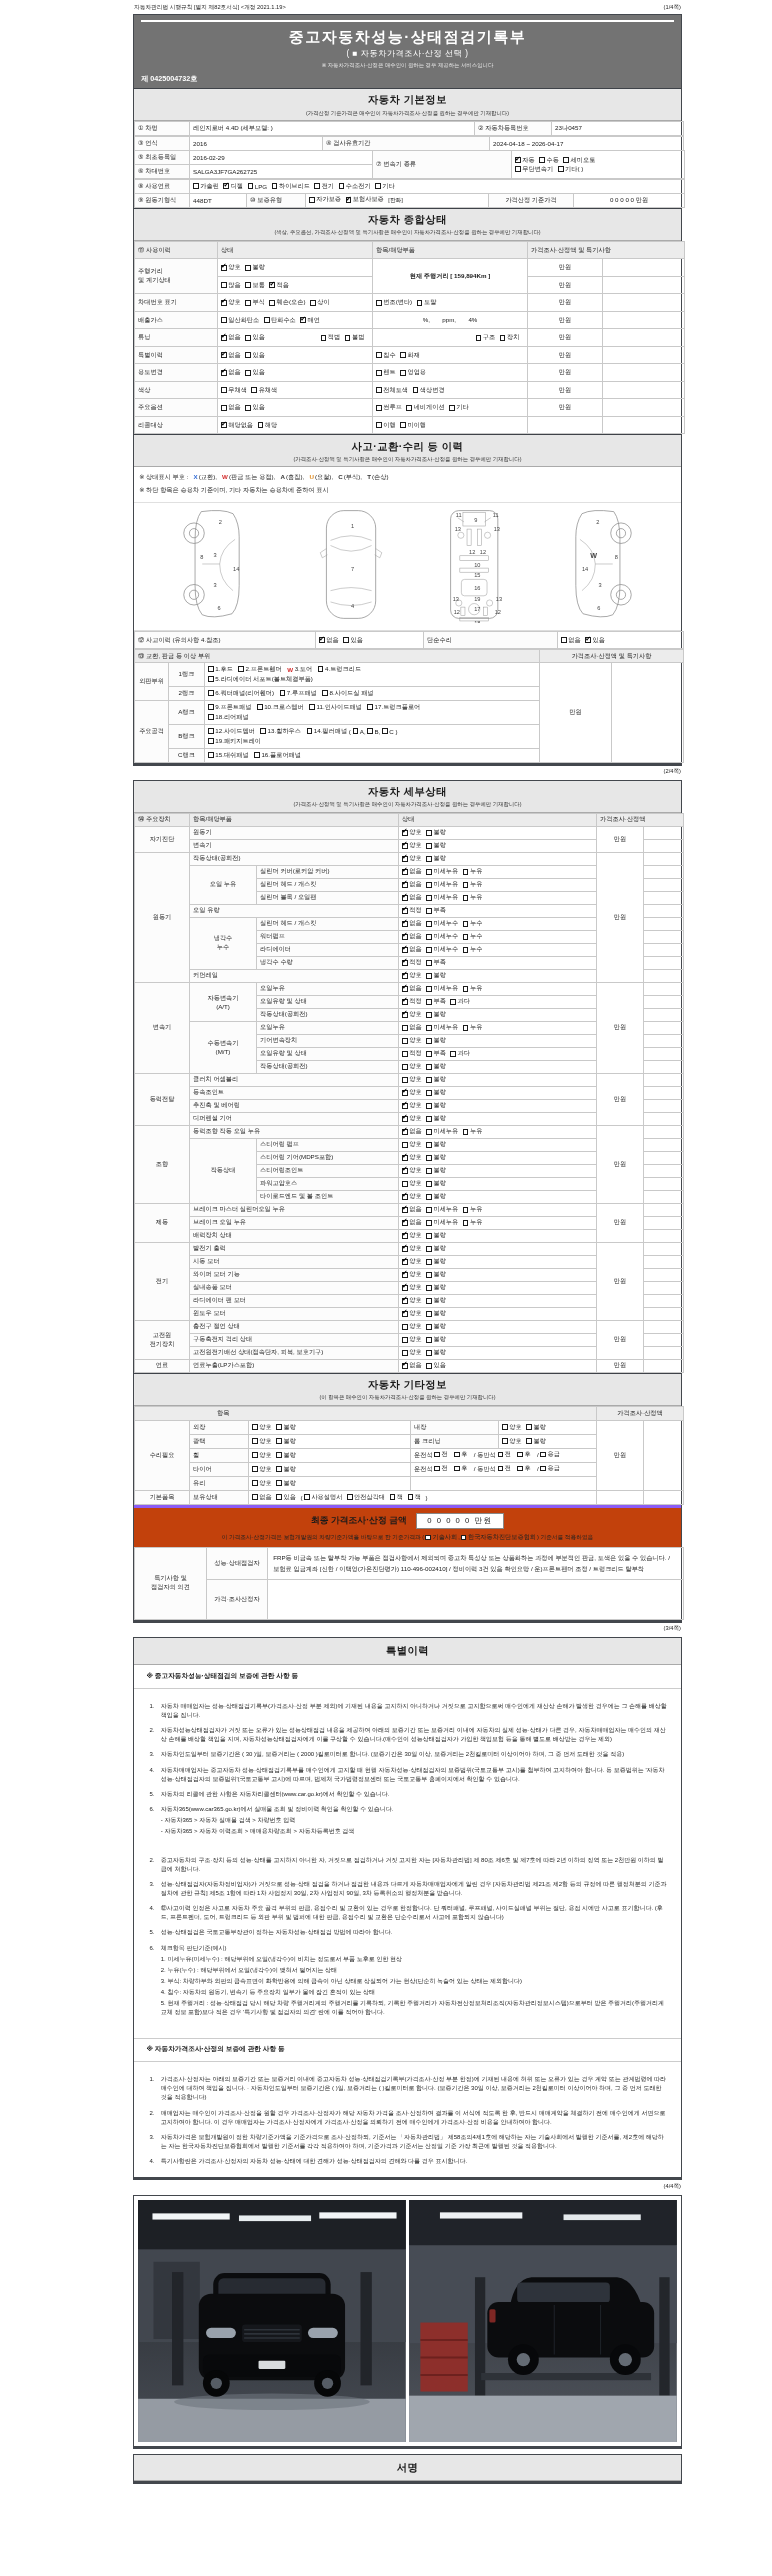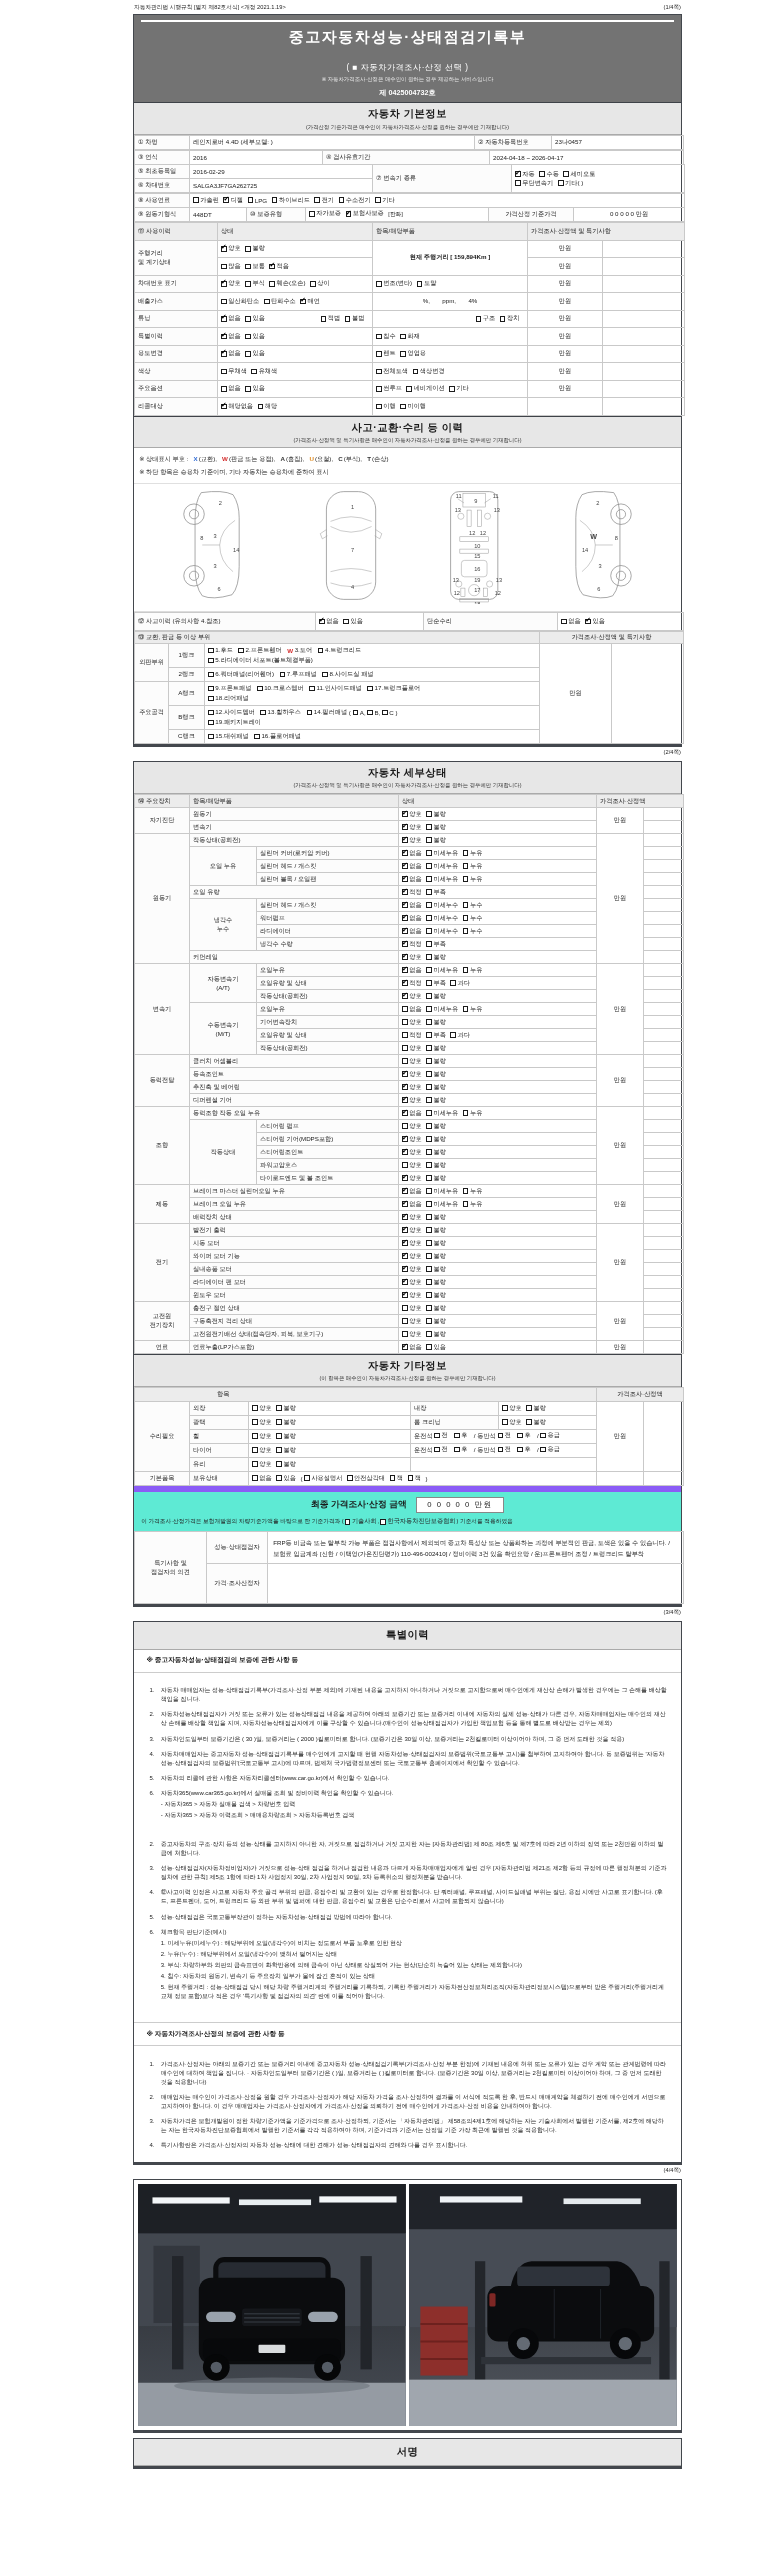--- a/index.html
+++ b/index.html
@@ -7,23 +7,23 @@
 body{width:773px;height:2576px;overflow:hidden;position:relative;
  font-family:"Liberation Sans","DejaVu Sans",sans-serif;color:#1a1a1a}
 .page{width:549px;margin-left:133px}
 .meta{display:flex;justify-content:space-between;font-size:5.7px;color:#222;padding:4.1px 1px 2.1px}
 .sheet{border:1px solid #43474d;border-bottom-width:3.1px;background:#fff}
 .pgmark{text-align:right;font-size:5.7px;color:#222;margin:2.1px 1px 4.1px}
 
 .dhead{background:#737373;color:#fff;text-align:center;padding:4.1px 7.2px 4.1px}
 .dhead .wline{border-top:2.1px solid #fff;margin:1px 0 6.2px}
 .dhead h1{font-size:15px;letter-spacing:1.5px;font-weight:bold}
-.dhead .sub{font-size:8.2px;margin-top:15px;letter-spacing:0.5px}
+.dhead .sub{font-size:8.2px;margin-top:1px;letter-spacing:0.5px}
 .dhead .note{font-size:5.4px;color:#e6e6e6;margin-top:2.6px}
-.dhead .docno{text-align:center;font-size:7.2px;font-weight:bold;margin-top:5.2px}
+.dhead .docno{text-align:left;font-size:7.2px;font-weight:bold;margin-top:5.2px}
 
 .shead{background:#e7e7e7;border-top:1.5px solid #3e4248;border-bottom:0.5px solid #aaa;text-align:center;padding:4.1px 2.1px 3.6px}
 .shead h2{font-size:10.3px;letter-spacing:0.5px;font-weight:bold}
 .shead .ss{font-size:5.4px;color:#333;margin-top:2.1px}
 .sheet > .shead:first-child{border-top:none}
 
 table.tb{width:100%;border-collapse:collapse;table-layout:fixed}
 .tb td{border:0.5px solid #c9c9c9;font-size:6.2px;padding:1px 3.1px;vertical-align:middle;word-break:keep-all}
 .tb .hd{background:#ececec}
 .tb .lb{background:#fcfcfc;color:#222}
@@ -47,21 +47,21 @@
 .exline{display:flex;gap:1px;align-items:center;margin:1px 0;flex-wrap:wrap}
 
 .legend{font-size:6.2px;padding:6.2px 5.2px 2.1px;border-bottom:0.5px solid #e0e0e0}
 .legend .lg2{margin-top:4.1px;padding-bottom:4.1px}
 .lgc{font-weight:bold;margin:0 1px 0 5.2px}
 .diagwrap{padding:3.1px 0 5.2px;text-align:center;border-bottom:0.5px solid #ddd}
 svg text{font-size:11px;fill:#444;font-family:"Liberation Sans",sans-serif}
 svg .out{stroke:#8f8f8f;fill:none;stroke-width:1.5}
 svg .thin{stroke:#9a9a9a;fill:none;stroke-width:1}
 
-.finbox{background:#5eead4;border-top:6px solid #8b5cf6;padding:5.2px 7.2px;text-align:left}
+.finbox{background:#c2410c;border-top:3px solid #8b5cf6;padding:5.2px 7.2px;text-align:center}
 .finrow{display:flex;justify-content:center;align-items:center;gap:9.3px}
 .finlab{font-size:8.8px;font-weight:bold}
 .finval{background:#fff;border:0.5px solid #888;padding:2.1px 10.3px;font-size:7.7px;letter-spacing:1.5px}
 .finnote{font-size:5.7px;margin-top:4.1px;color:#222}
 .finnote .cb{margin:0 1px;vertical-align:middle}
 
 .nhead1{font-size:6.7px;font-weight:bold;padding:6.7px 12.4px;border-bottom:0.5px solid #ccc}
 .nbody{padding:7.2px 13.4px 5.2px}
 .ni{position:relative;padding-left:13.4px;margin:6.2px 0;font-size:6px;line-height:1.5;color:#222}
 .nn{position:absolute;left:2.1px}
@@ -219,20 +219,24 @@
               </label><label class="cb">
                 <span class="bx ck"></span>
                 <span>보험사보증</span>
               </label><span style="font-size:5.7px">[한화]</span></td>
             <td class="lb ct">가격산정 기준가격</td>
             <td class="ct">0 0 0 0 0 만원</td>
           </tr>
         </tbody>
       </table>
 
+    <div class="shead">
+      <h2>자동차 종합상태</h2>
+      <div class="ss">(색상, 주요옵션, 가격조사·산정액 및 특기사항은 매수인이 자동차가격조사·산정을 원하는 경우에만 기재합니다)</div>
+    </div>
     <table class="tb" id="t-comp">
         <colgroup>
           <col style="width:83px">
           <col style="width:155px">
           <col style="width:155px">
           <col style="width:75px">
           <col style="width:82px">
         </colgroup>
         <tbody>
           <tr>

